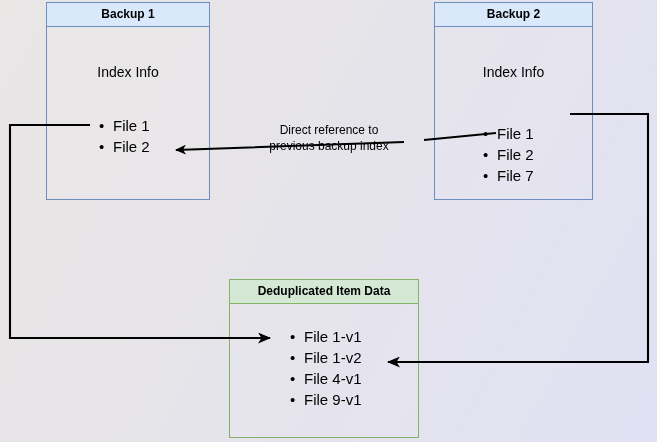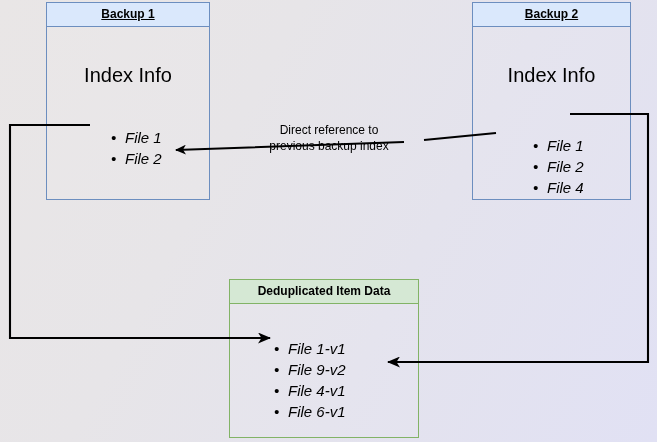--- a/index.html
+++ b/index.html
@@ -38,21 +38,20 @@
   .node-body {
     box-sizing: border-box;
     width: 100%;
     position: relative;
   }
 
   
   .node.blue .node-header {
     background: #dae8fc;
     border: 1px solid #6c8ebf;
-    text-decoration: underline;
   }
   .node.blue .node-body {
     background: rgba(255,255,255,0.06);
     border: 1px solid #6c8ebf;
     border-top: none;
   }
   
   .node.green .node-header {
     background: #d5e8d4;
     border: 1px solid #82b366;
@@ -61,30 +60,29 @@
     background: rgba(255,255,255,0.06);
     border: 1px solid #82b366;
     border-top: none;
   }
 
   .index-label {
     position: absolute;
     left: 0;
     right: 0;
     text-align: center;
-    font-size: 20px;
+    font-size: 14px;
     color: #000;
   }
 
   .file-list {
     position: absolute;
-    margin: 12px;
+    margin: 0;
     padding: 0;
     list-style: none;
-    font-style: italic;
   }
   .file-list li {
     font-size: 15px;
     color: #000;
     line-height: 21px;
     white-space: nowrap;
     position: relative;
     padding-left: 14px;
   }
   .file-list li::before {
@@ -123,40 +121,40 @@
     <div class="node-header">Backup 1</div>
     <div class="node-body" style="height:173px;">
       <div class="index-label" style="top:37px;">Index Info</div>
       <ul class="file-list" style="left:52px; top:88px;">
         <li>File 1</li>
         <li>File 2</li>
       </ul>
     </div>
   </div>
 
-  <div class="node blue" style="left:472px; top:2px; width:159px; height:202px;">
+  <div class="node blue" style="left:434px; top:2px; width:159px; height:202px;">
     <div class="node-header">Backup 2</div>
     <div class="node-body" style="height:173px;">
       <div class="index-label" style="top:37px;">Index Info</div>
       <ul class="file-list" style="left:48px; top:96px;">
         <li>File 1</li>
         <li>File 2</li>
-        <li>File 4</li>
+        <li>File 7</li>
       </ul>
     </div>
   </div>
 
   <div class="node green" style="left:229px; top:279px; width:190px; height:118px;">
     <div class="node-header">Deduplicated Item Data</div>
     <div class="node-body" style="height:134px;">
-      <ul class="file-list" style="left:32px; top:22px;">
+      <ul class="file-list" style="left:60px; top:22px;">
         <li>File 1-v1</li>
-        <li>File 9-v2</li>
+        <li>File 1-v2</li>
         <li>File 4-v1</li>
-        <li>File 6-v1</li>
+        <li>File 9-v1</li>
       </ul>
     </div>
   </div>
 
   <div class="center-label" style="left:246px; top:122px; width:166px;">
     <div>Direct reference to</div>
     <div>previous backup index</div>
   </div>
 
   <svg class="edges" viewBox="0 0 657 442" xmlns="http://www.w3.org/2000/svg">

